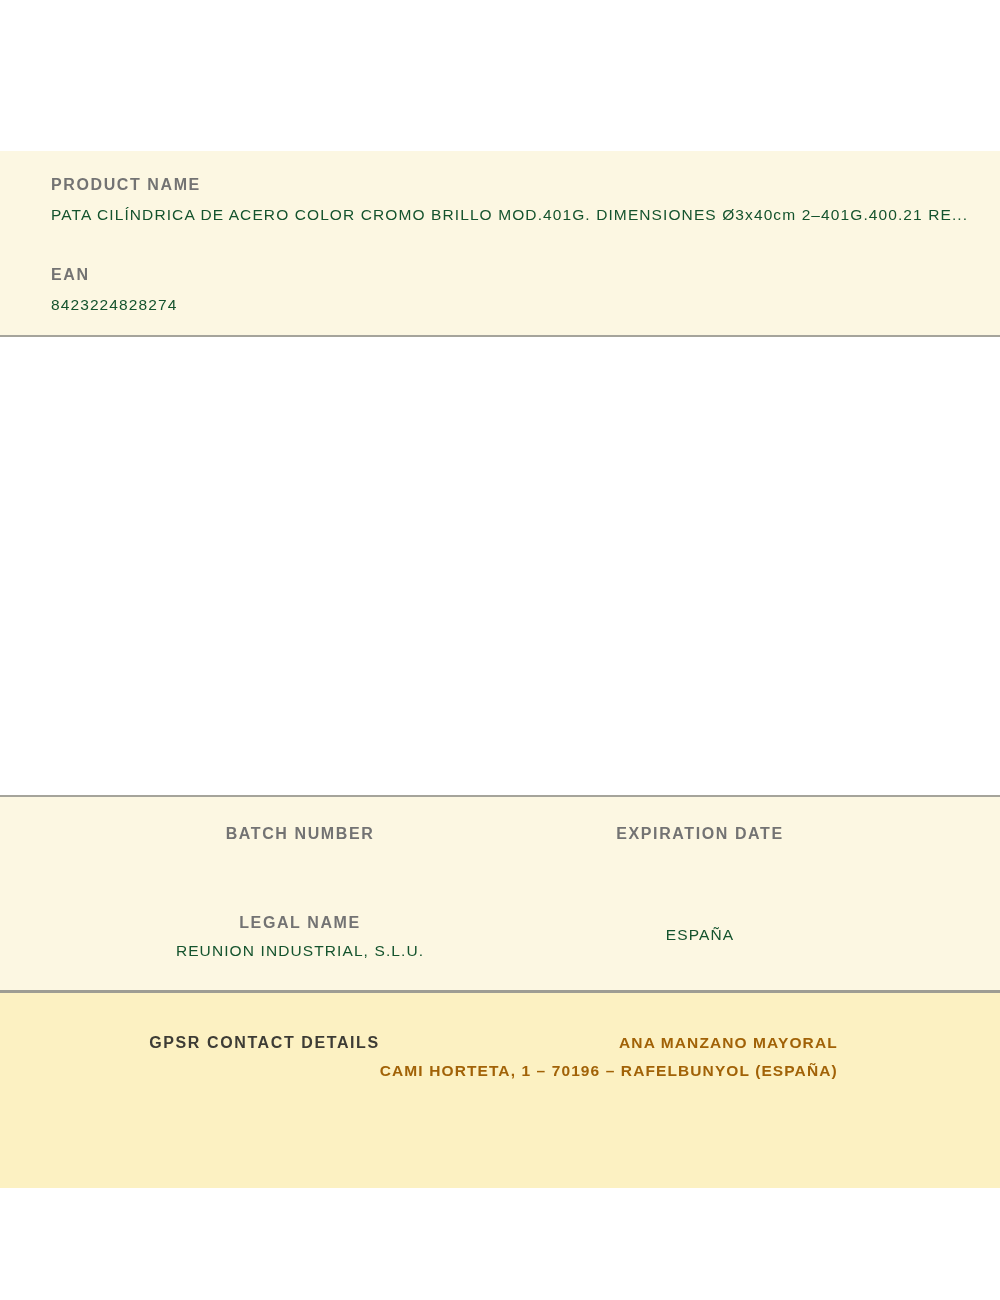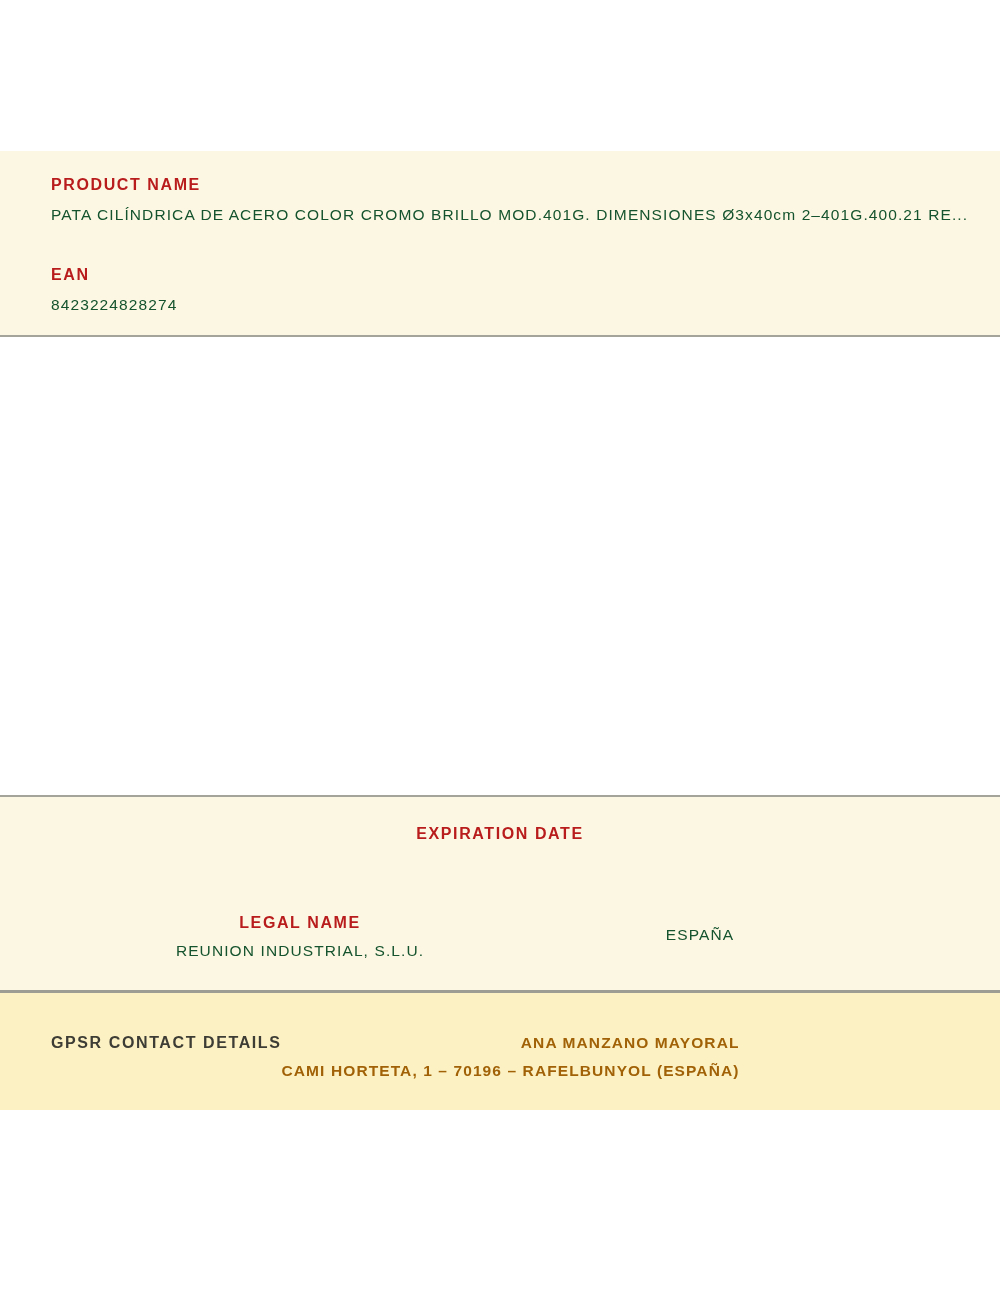--- a/index.html
+++ b/index.html
@@ -26,21 +26,21 @@
     height: 186px;
     background: #fcf7e2;
     border-bottom: 2px solid #a5a49b;
     padding: 26px 51px 0 51px;
   }
   .field-label {
     font-size: 16px;
     font-weight: 700;
     letter-spacing: 1.6px;
     line-height: 16px;
-    color: #b91c1c;
+    color: #737373;
   }
   .field-value {
     font-size: 15.5px;
     font-weight: 400;
     letter-spacing: 1.1px;
     line-height: 16px;
     color: #14532d;
     margin-top: 14px;
     white-space: nowrap;
   }
@@ -61,25 +61,25 @@
   }
   .col {
     flex: 1 1 50%;
     text-align: center;
   }
   .second-row { margin-top: 73px; }
   .col .field-value { margin-top: 12px; }
 
   
   .gpsr-band {
-    height: 117px;
+    height: 195px;
     background: #fcf1c2;
     padding: 42px 64px 0 51px;
     display: flex;
-    justify-content: flex-start;
+    justify-content: center;
     align-items: flex-start;
   }
   .gpsr-label {
     font-size: 16px;
     font-weight: 700;
     letter-spacing: 1.6px;
     line-height: 16px;
     color: #3d3c35;
   }
   .contact-block {
@@ -100,20 +100,23 @@
   <section class="band product-band">
     <div class="field-label">PRODUCT NAME</div>
     <div class="field-value">PATA CILÍNDRICA DE ACERO COLOR CROMO BRILLO MOD.401G. DIMENSIONES Ø3x40cm 2–401G.400.21 RE...</div>
     <div class="field-label ean-label">EAN</div>
     <div class="field-value">8423224828274</div>
   </section>
 
   <section class="band batch-band">
     <div class="two-col">
       <div class="col">
+        <div class="field-label">BATCH NUMBER</div>
+      </div>
+      <div class="col">
         <div class="field-label">EXPIRATION DATE</div>
       </div>
     </div>
     <div class="two-col second-row">
       <div class="col">
         <div class="field-label">LEGAL NAME</div>
         <div class="field-value">REUNION INDUSTRIAL, S.L.U.</div>
       </div>
       <div class="col">
         <div class="field-value">ESPAÑA</div>

